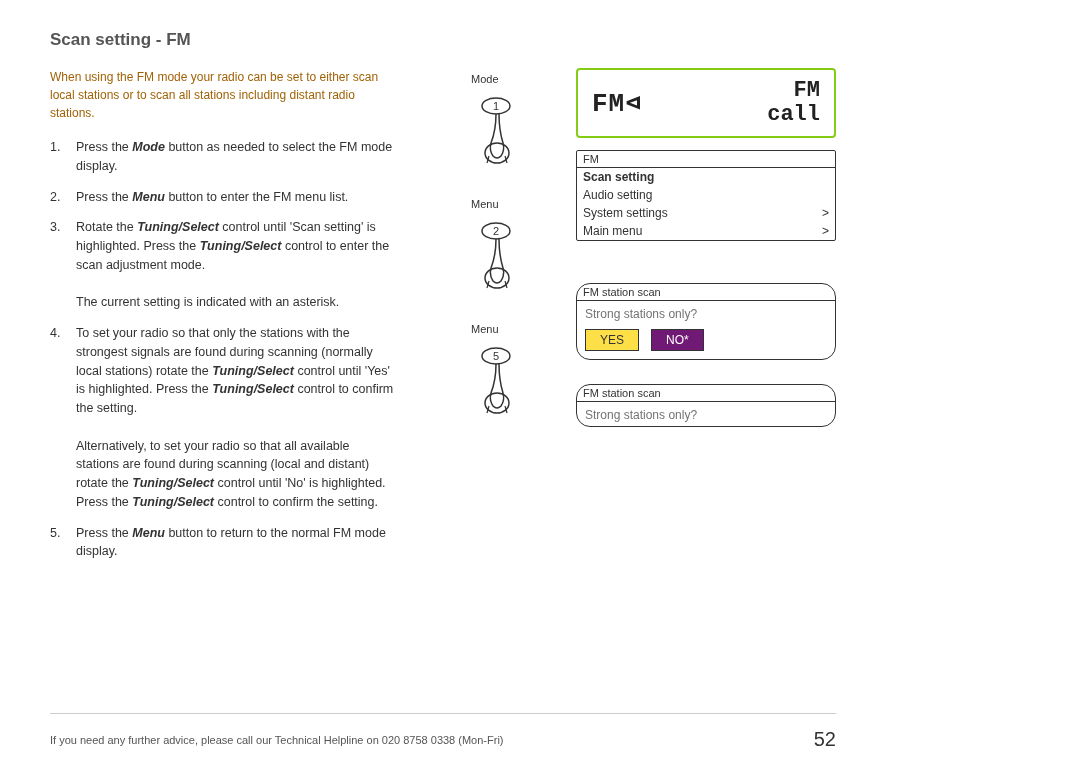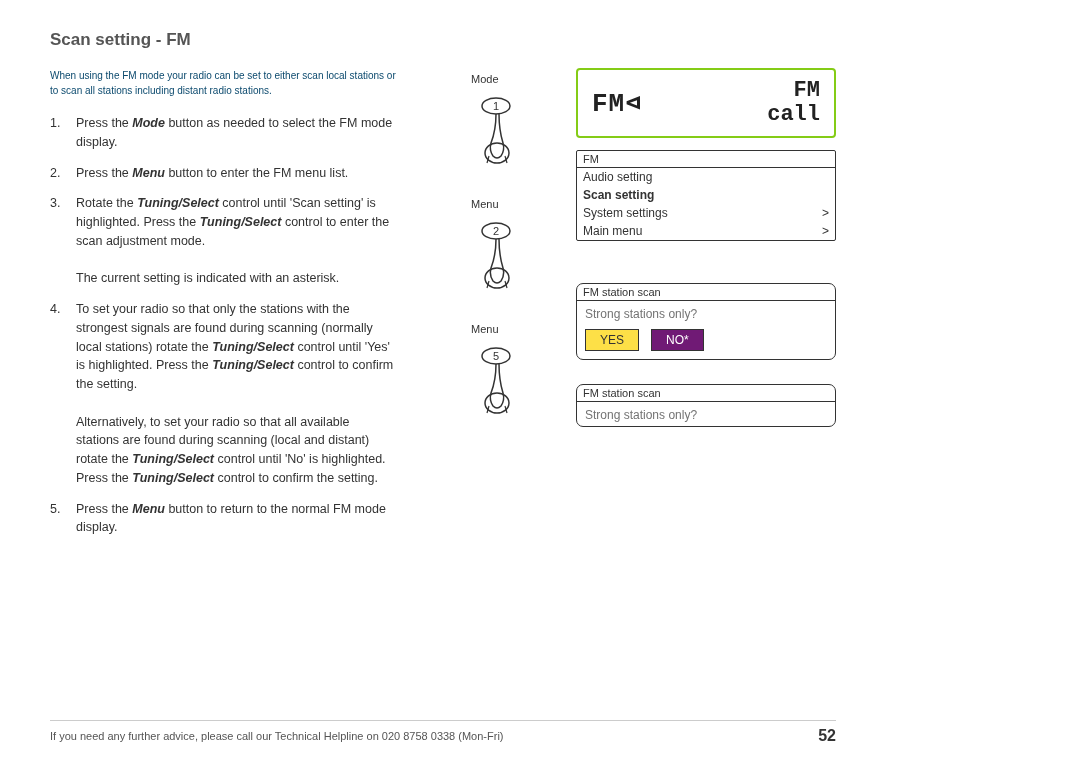--- a/index.html
+++ b/index.html
@@ -32,24 +32,24 @@
       display: flex;
       gap: 0px;
     }
 
     .left-col {
       flex: 1;
       padding-right: 20px;
     }
 
     .intro-text {
-      font-size: 10px;
+      font-size: 12px;
       line-height: 1.5;
       margin-bottom: 16px;
-      color: #0c4a6e;
+      color: #a16207;
     }
 
     .steps {
       list-style: none;
       padding: 0;
     }
 
     .step {
       display: flex;
       margin-bottom: 12px;
@@ -169,21 +169,21 @@
       color: #333;
     }
 
     .menu-item.bold {
       font-weight: bold;
     }
 
     
     .scan-panel {
       border: 1.5px solid #333;
-      border-radius: 7px;
+      border-radius: 14px;
       overflow: hidden;
     }
 
     .scan-panel-header {
       border-bottom: 1.5px solid #333;
       padding: 2px 6px;
       font-size: 11px;
       color: #333;
     }
 
@@ -211,35 +211,35 @@
 
     .scan-btn.active {
       background: #701a75;
       color: #fff;
       font-weight: normal;
     }
 
     
     .page-footer {
       position: absolute;
-      bottom: 18px;
+      bottom: 12px;
       left: 50px;
       right: 50px;
       display: flex;
       justify-content: space-between;
       align-items: center;
       font-size: 11px;
       color: #555;
       border-top: 1px solid #ccc;
-      padding-top: 6px;
+      padding-top: 14px;
     }
 
     .page-number {
-      font-size: 16px;
-      font-weight: bold;
+      font-size: 20px;
+      font-weight: normal;
       color: #333;
     }
 
     
     .hand-svg {
       width: 70px;
       height: 80px;
     }
 
     .rotary-svg {
@@ -355,26 +355,26 @@
           <div class="fm-display">
             <div class="fm-display-left">FM⊲</div>
             <div class="fm-display-right">
               <div>FM</div>
               <div>call</div>
             </div>
           </div>
 
           <div class="menu-panel">
             <div class="menu-panel-header">FM</div>
+            <div class="menu-item bold">
+              <span>Scan setting</span>
+              <span></span>
+            </div>
             <div class="menu-item">
               <span>Audio setting</span>
-              <span></span>
-            </div>
-            <div class="menu-item bold">
-              <span>Scan setting</span>
               <span></span>
             </div>
             <div class="menu-item">
               <span>System settings</span>
               <span>&gt;</span>
             </div>
             <div class="menu-item">
               <span>Main menu</span>
               <span>&gt;</span>
             </div>

